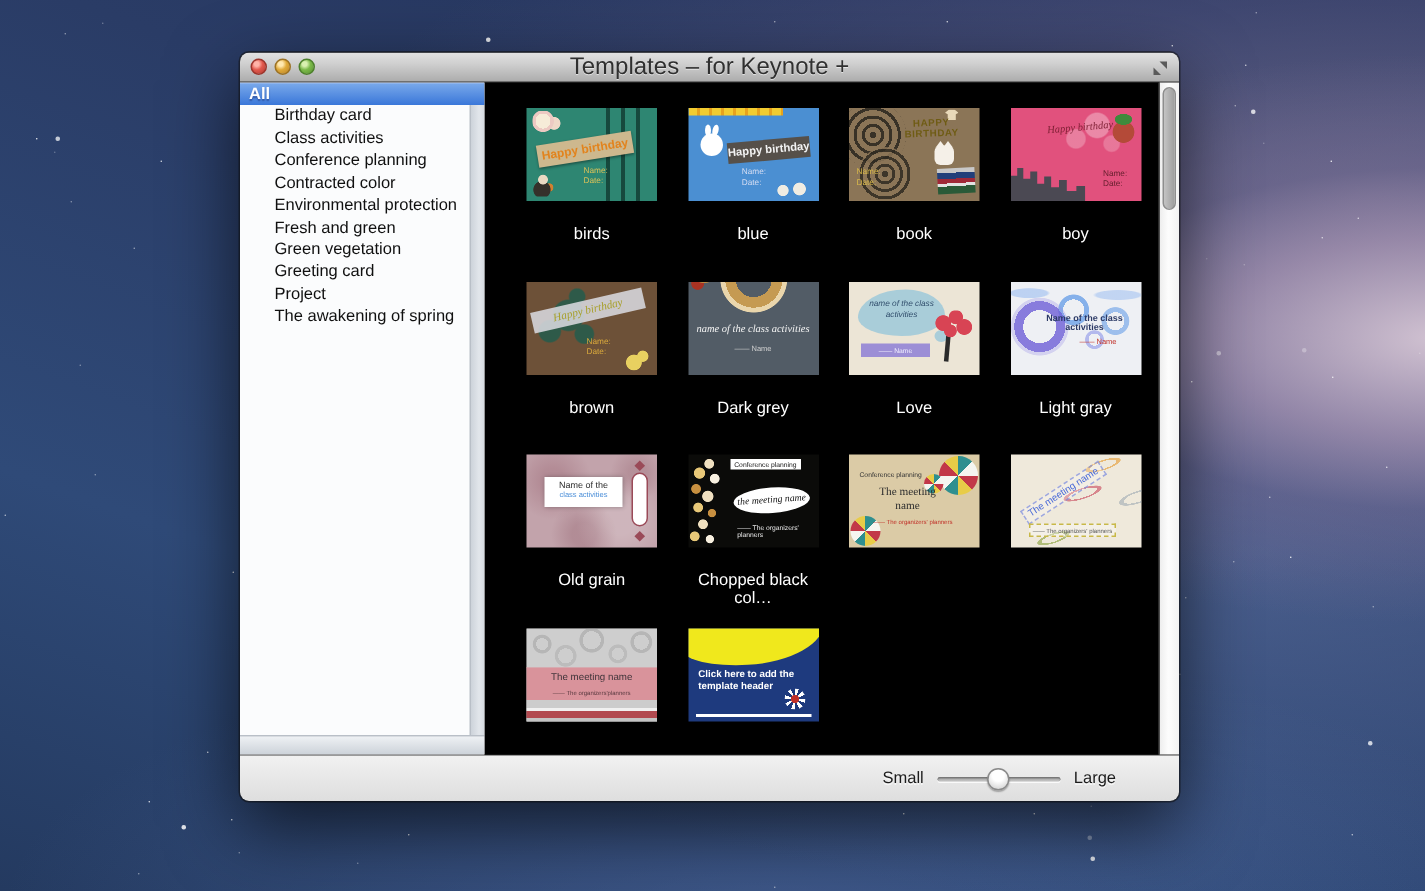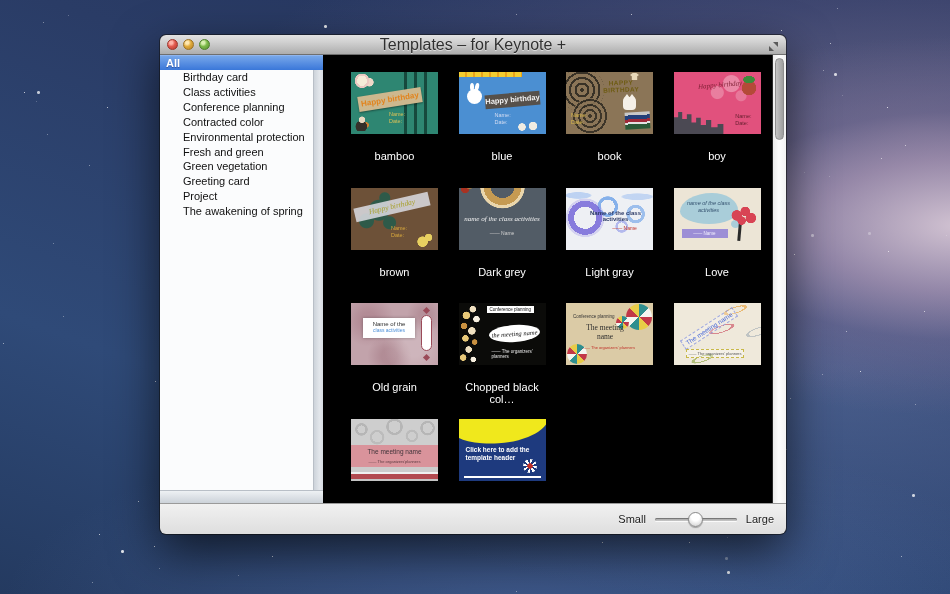--- a/index.html
+++ b/index.html
@@ -69,21 +69,21 @@
   
   .vscroll { width:14px; background:linear-gradient(to right,#ededed,#fdfdfd 45%,#f2f2f2); border-left:1px solid #2a2a2a; position:relative; }
   .vthumb { position:absolute; left:2px; top:3px; width:9px; height:82px; border-radius:5px;
             background:linear-gradient(to right,#c4c4c4,#9e9e9e); border:1px solid #8e8e8e; }
 
   
   .bottombar {
     height:31px; border-radius:0 0 6px 6px;
     background:linear-gradient(#f1f1f1,#dedede);
     border-top:1px solid #9a9a9a;
-    display:flex; align-items:center; justify-content:flex-end; padding-right:12px; gap:9px;
+    display:flex; align-items:center; justify-content:flex-end; padding-right:42px; gap:9px;
   }
   .size-label { font-size:11px; color:#1c1c1c; text-shadow:0 1px 0 rgba(255,255,255,.6); }
   .slider { position:relative; width:82px; height:15px; }
   .slider-track { position:absolute; left:0; right:0; top:6px; height:3px; border-radius:2px;
     background:linear-gradient(#aaa,#c6c6c6); box-shadow:inset 0 1px 1px rgba(0,0,0,.35), 0 1px 0 rgba(255,255,255,.8); }
   .slider-thumb { position:absolute; top:0; left:49%; margin-left:-7.5px; width:15px; height:15px; border-radius:50%;
     background:radial-gradient(circle at 50% 30%, #ffffff 0 35%, #e2e2e2 70%, #c6c6c6); border:1px solid #8a8a8a;
     box-shadow:0 1px 1px rgba(0,0,0,.3); }
 
   
@@ -366,21 +366,21 @@
           <div class="cell">
             <div class="thumb t-bamboo">
               <div class="tt bam-flower"></div>
               <div class="tt bam-banner">Happy birthday</div>
               <div class="tt nd bam-nd">
                 <div>Name:</div>
                 <div>Date:</div>
               </div>
               <div class="tt bam-fig"></div>
             </div>
-            <div class="caption">bamboo</div>
+            <div class="caption">birds</div>
           </div>
 
           <div class="cell">
             <div class="thumb t-blue">
               <div class="tt blu-rabbit"></div>
               <div class="tt blu-banner">Happy birthday</div>
               <div class="tt nd blu-nd">
                 <div>Name:</div>
                 <div>Date:</div>
               </div>
@@ -432,35 +432,35 @@
           <div class="cell">
             <div class="thumb t-darkgrey">
               <div class="tt dg-title">name of the class activities</div>
               <div class="tt dg-sub">—— Name</div>
             </div>
             <div class="caption">Dark grey</div>
           </div>
 
 
           <div class="cell">
-            <div class="thumb t-lightgray">
-              <div class="tt lg-title">Name of the class activities</div>
-              <div class="tt lg-sub">—— Name</div>
-            </div>
-            <div class="caption">Light gray</div>
-          </div>
-
-          <div class="cell">
             <div class="thumb t-love">
               <div class="tt lov-cloud">name of the class activities</div>
               <div class="tt lov-banner">—— Name</div>
               <div class="tt lov-trunk"></div>
               <div class="tt lov-hearts"></div>
             </div>
             <div class="caption">Love</div>
+          </div>
+
+          <div class="cell">
+            <div class="thumb t-lightgray">
+              <div class="tt lg-title">Name of the class activities</div>
+              <div class="tt lg-sub">—— Name</div>
+            </div>
+            <div class="caption">Light gray</div>
           </div>
 
           <div class="cell">
             <div class="thumb t-oldgrain">
               <div class="tt og-box">
                 <div class="l1">Name of the</div>
                 <div class="l2">class activities</div>
               </div>
               <div class="tt og-capsule"></div>
               <div class="tt og-dia1"></div>

